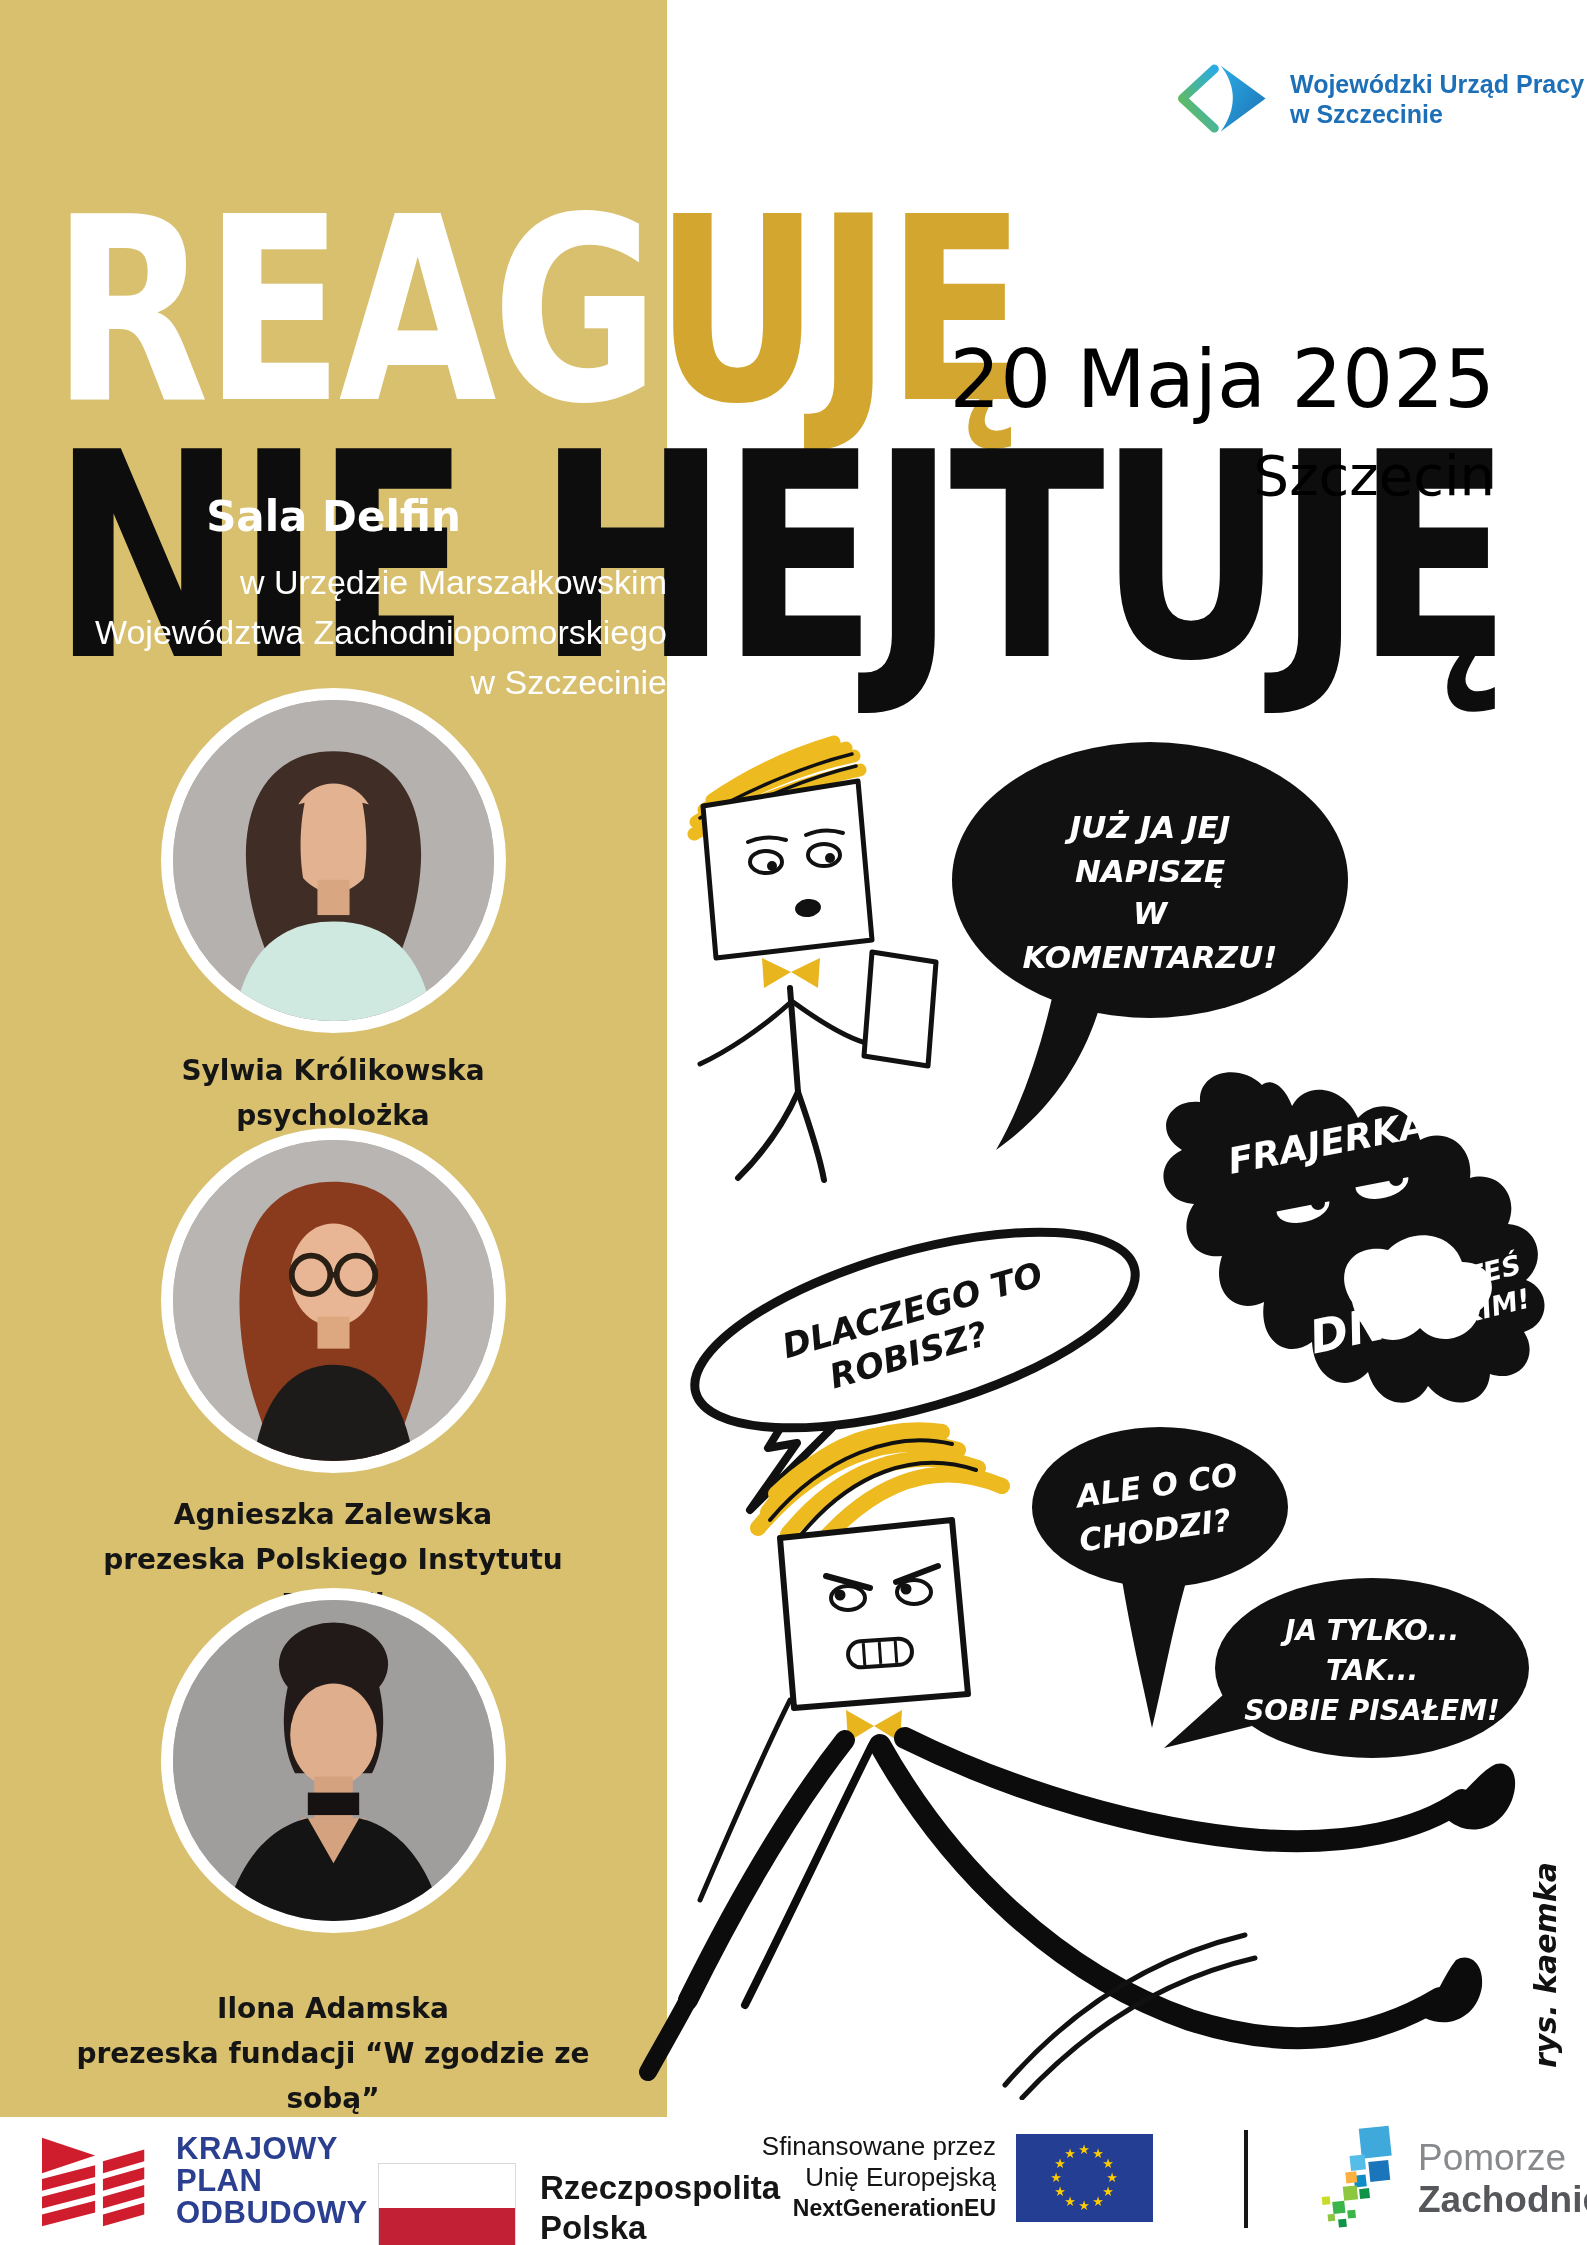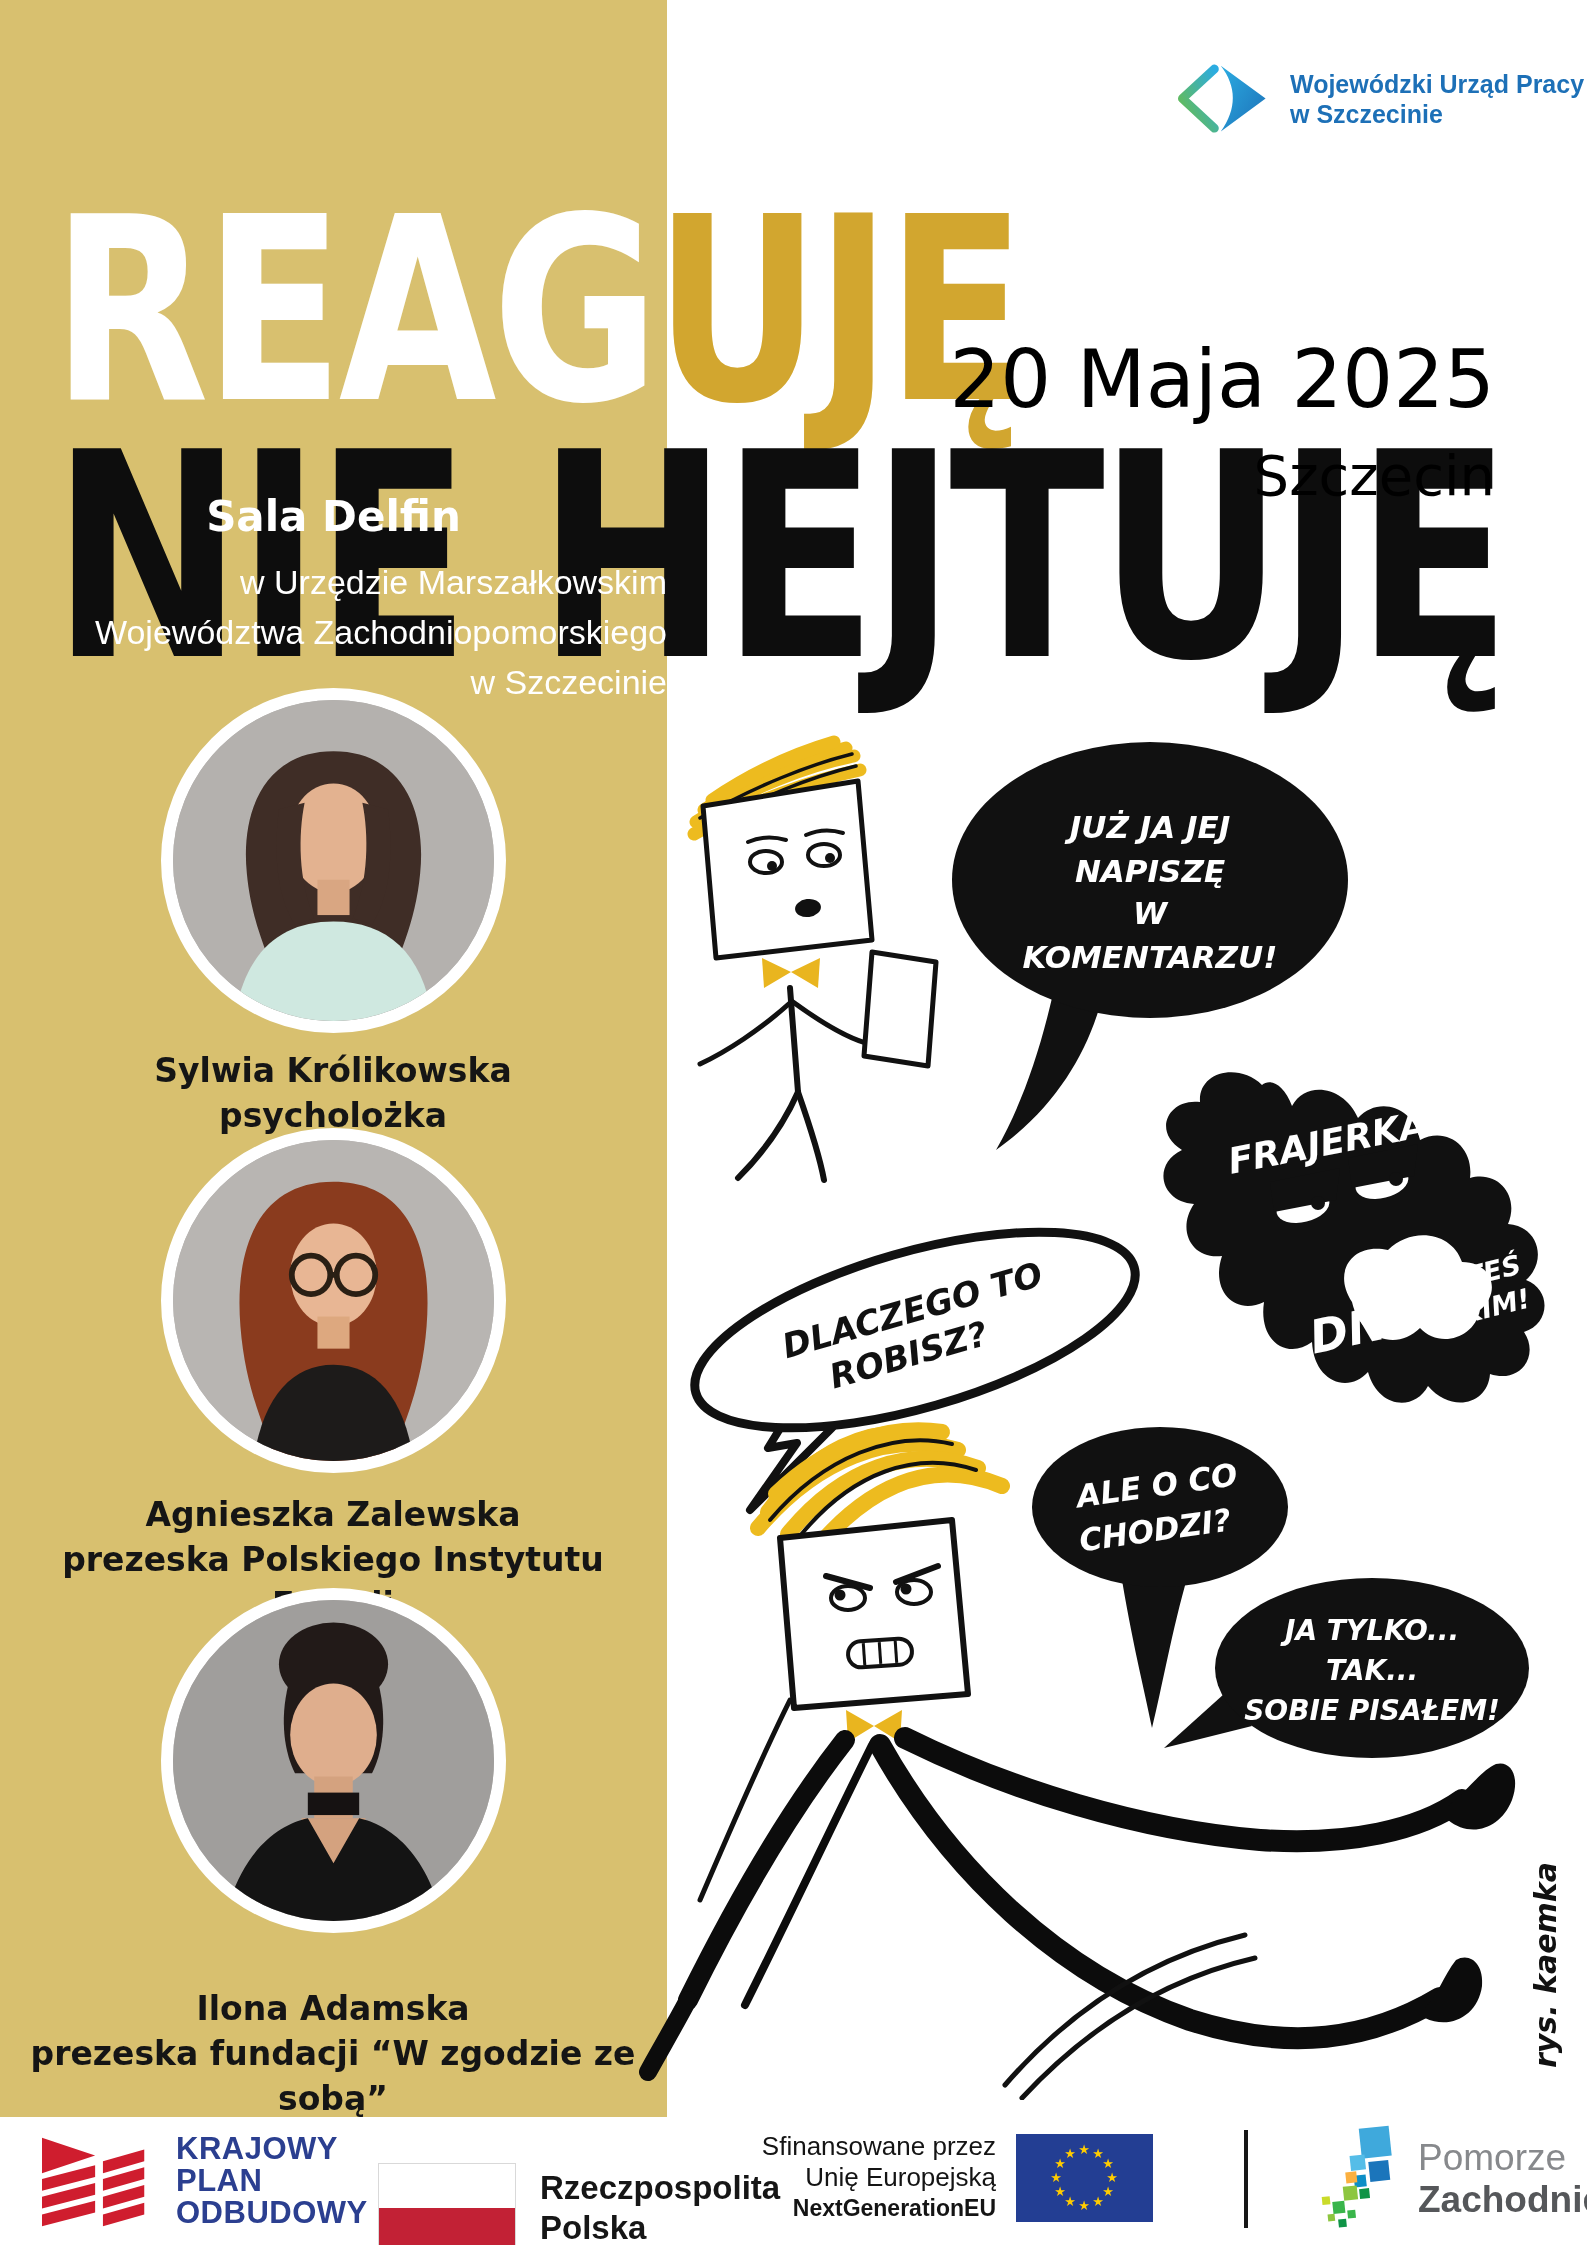--- a/index.html
+++ b/index.html
@@ -29,21 +29,21 @@
   .event-info{position:absolute;right:92px;top:340px;text-align:right;color:#000000;font-weight:normal;}
   .event-date{font-size:80px;line-height:1;}
   .event-city{font-size:56px;line-height:1;margin-top:28px;}
 
   
   .photo{position:absolute;left:161px;width:321px;height:321px;border:12px solid #ffffff;
          border-radius:50%;overflow:hidden;background:#b4b1ae;}
   .photo svg{display:block;width:100%;height:100%;}
   .photo-1{top:688px;} .photo-2{top:1128px;} .photo-3{top:1588px;}
   .caption{position:absolute;left:23px;width:620px;text-align:center;color:#151515;
-           font-weight:bold;font-size:33px;line-height:45px;}
+           font-weight:bold;font-size:28px;line-height:45px;}
   .caption-1{top:1048px;} .caption-2{top:1492px;} .caption-3{top:1986px;}
 
   
   .cartoon{position:absolute;left:600px;top:700px;width:987px;height:1400px;}
   .cartoon text{font-family:"DejaVu Sans",sans-serif;font-weight:bold;font-style:italic;}
 
   
   .footer{position:absolute;left:0;top:2117px;width:1333px;height:128px;background:#ffffff;}
   .kpo{position:absolute;left:42px;top:16px;display:flex;gap:16px;align-items:center;}
   .kpo-text{font-family:"Liberation Sans",sans-serif;color:#2b3f90;font-weight:bold;

